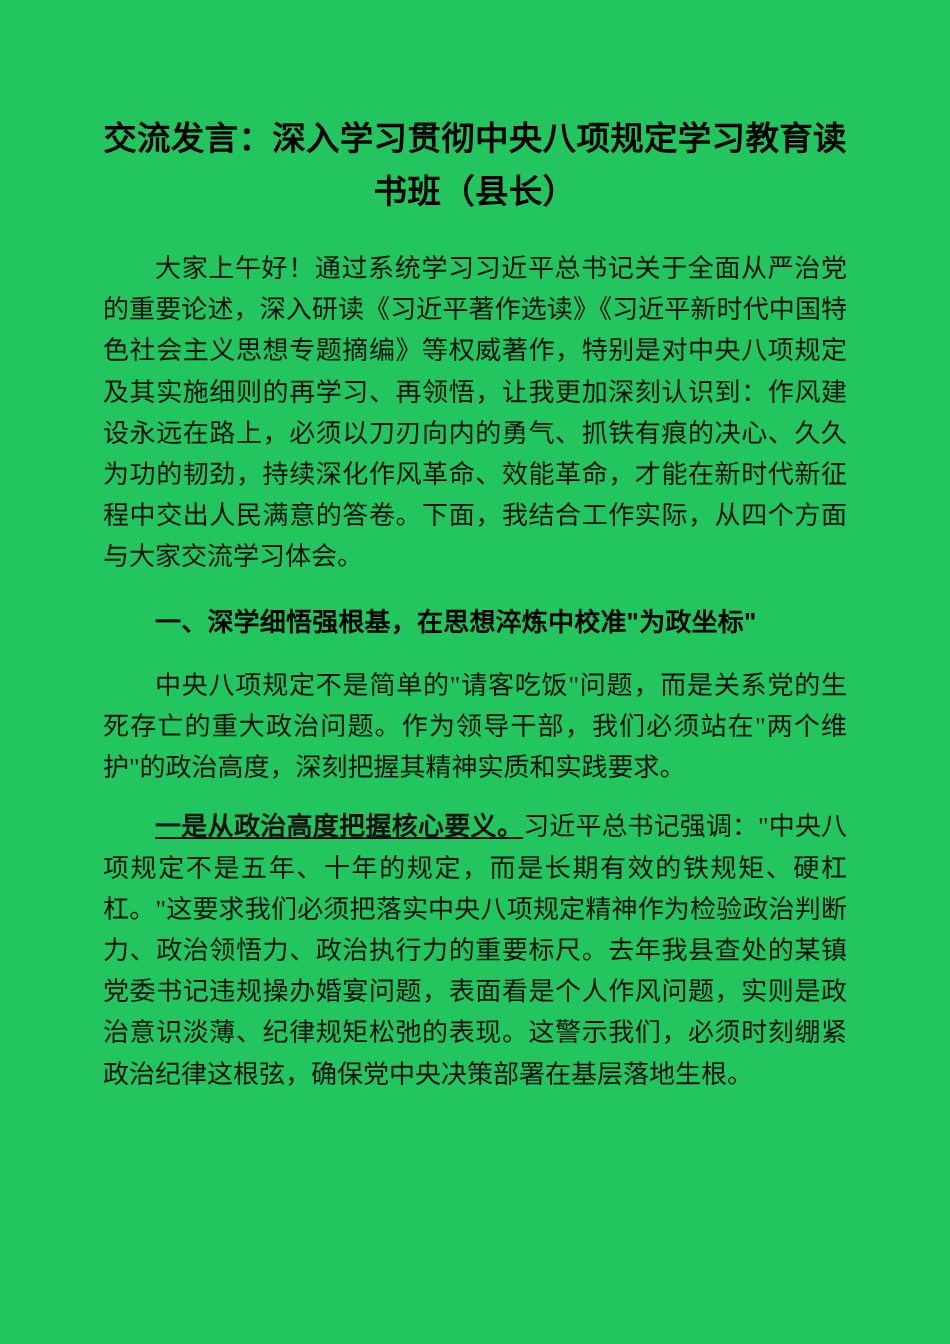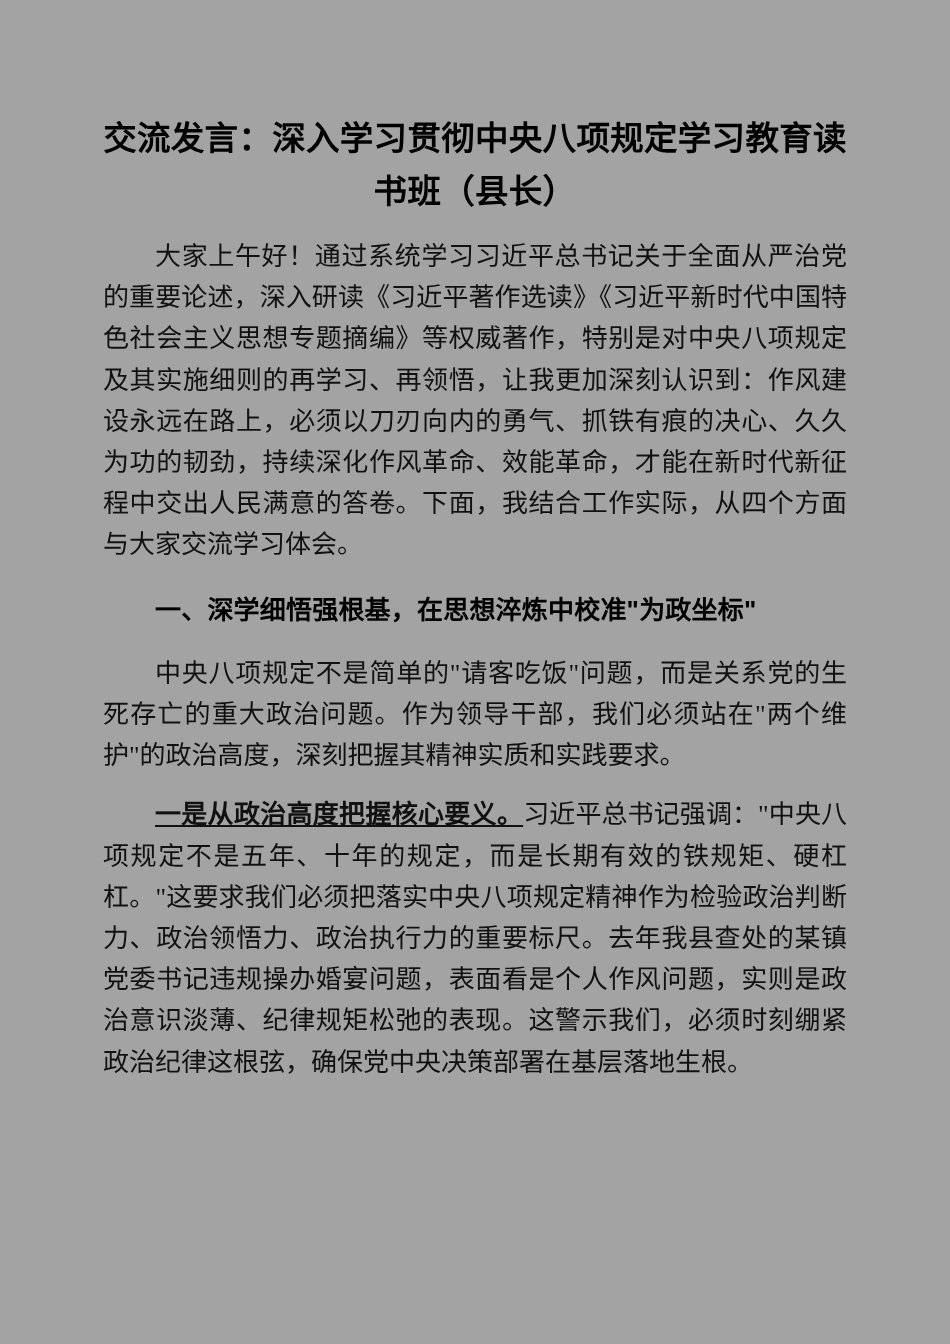--- a/index.html
+++ b/index.html
@@ -6,21 +6,21 @@
   html, body {
     margin: 0;
     padding: 0;
     background: #ffffff;
   }
 
   .page {
     position: relative;
     width: 950px;
     height: 1344px;
-    background: #a3a3a3;
+    background: #22c55e;
     margin: 0 auto;
     overflow: hidden;
     box-sizing: border-box;
     padding: 0 103px;
   }
 
   
   .doc-title {
     font-family: "Liberation Sans", "DejaVu Sans", sans-serif;
     font-weight: 700;
@@ -40,21 +40,21 @@
     line-height: 41.2px;
     color: #111111;
     text-align: justify;
     text-justify: inter-character;
     word-break: break-all;
     text-indent: 52px;
     margin: 0;
   }
 
   .para.first-para {
-    margin-top: 18px;
+    margin-top: 30px;
   }
 
   .para.gap-above {
     margin-top: 18px;
   }
 
   
   .section-heading {
     font-family: "Liberation Sans", "DejaVu Sans", sans-serif;
     font-weight: 700;

